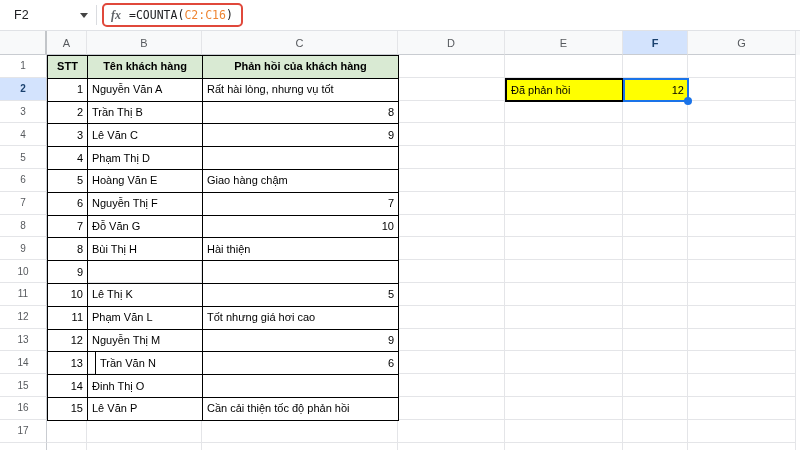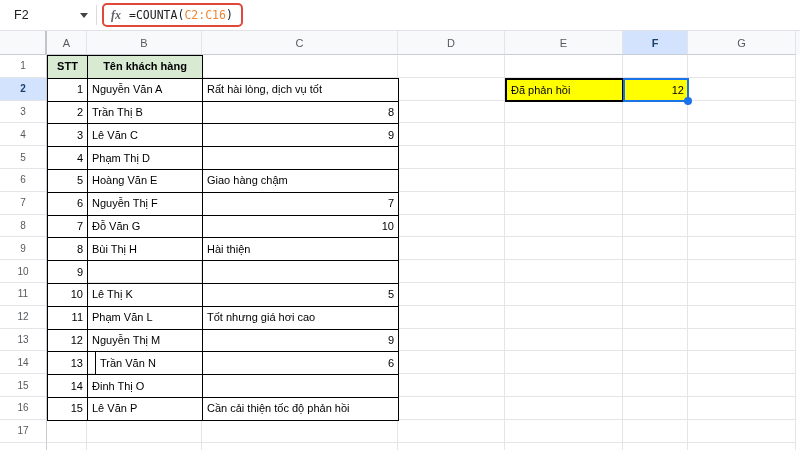--- a/index.html
+++ b/index.html
@@ -193,23 +193,24 @@
     <div class="bgcell" style="left: 688px; top: 388.8px; width: 108px; height: 22.8px;"></div>
     <div class="bgcell" style="left: 47px; top: 411.6px; width: 40px; height: 22.8px;"></div>
     <div class="bgcell" style="left: 87px; top: 411.6px; width: 115px; height: 22.8px;"></div>
     <div class="bgcell" style="left: 202px; top: 411.6px; width: 196px; height: 22.8px;"></div>
     <div class="bgcell" style="left: 398px; top: 411.6px; width: 107px; height: 22.8px;"></div>
     <div class="bgcell" style="left: 505px; top: 411.6px; width: 118px; height: 22.8px;"></div>
     <div class="bgcell" style="left: 623px; top: 411.6px; width: 65px; height: 22.8px;"></div>
     <div class="bgcell" style="left: 688px; top: 411.6px; width: 108px; height: 22.8px;"></div>
     <div class="tcell head" style="left: 47px; top: 24px; width: 41px; height: 23.8px;">STT</div>
     <div class="tcell head" style="left: 87px; top: 24px; width: 116px; height: 23.8px;">Tên khách hàng</div>
+    <div class="tcell head" style="left: 202px; top: 24px; width: 197px; height: 23.8px;">Phản hồi của khách hàng</div>
     <div class="tcell num" style="left: 47px; top: 46.8px; width: 41px; height: 23.8px;">1</div>
     <div class="tcell" style="left: 87px; top: 46.8px; width: 116px; height: 23.8px;">Nguyễn Văn A</div>
-    <div class="tcell" style="left: 202px; top: 46.8px; width: 197px; height: 23.8px;">Rất hài lòng, dịch vụ tốt</div>
+    <div class="tcell" style="left: 202px; top: 46.8px; width: 197px; height: 23.8px;">Rất hài lòng, nhưng vụ tốt</div>
     <div class="tcell num" style="left: 47px; top: 69.6px; width: 41px; height: 23.8px;">2</div>
     <div class="tcell" style="left: 87px; top: 69.6px; width: 116px; height: 23.8px;">Trần Thị B</div>
     <div class="tcell num" style="left: 202px; top: 69.6px; width: 197px; height: 23.8px;">8</div>
     <div class="tcell num" style="left: 47px; top: 92.4px; width: 41px; height: 23.8px;">3</div>
     <div class="tcell" style="left: 87px; top: 92.4px; width: 116px; height: 23.8px;">Lê Văn C</div>
     <div class="tcell num" style="left: 202px; top: 92.4px; width: 197px; height: 23.8px;">9</div>
     <div class="tcell num" style="left: 47px; top: 115.2px; width: 41px; height: 23.8px;">4</div>
     <div class="tcell" style="left: 87px; top: 115.2px; width: 116px; height: 23.8px;">Phạm Thị D</div>
     <div class="tcell" style="left: 202px; top: 115.2px; width: 197px; height: 23.8px;"></div>
     <div class="tcell num" style="left: 47px; top: 138px; width: 41px; height: 23.8px;">5</div>

